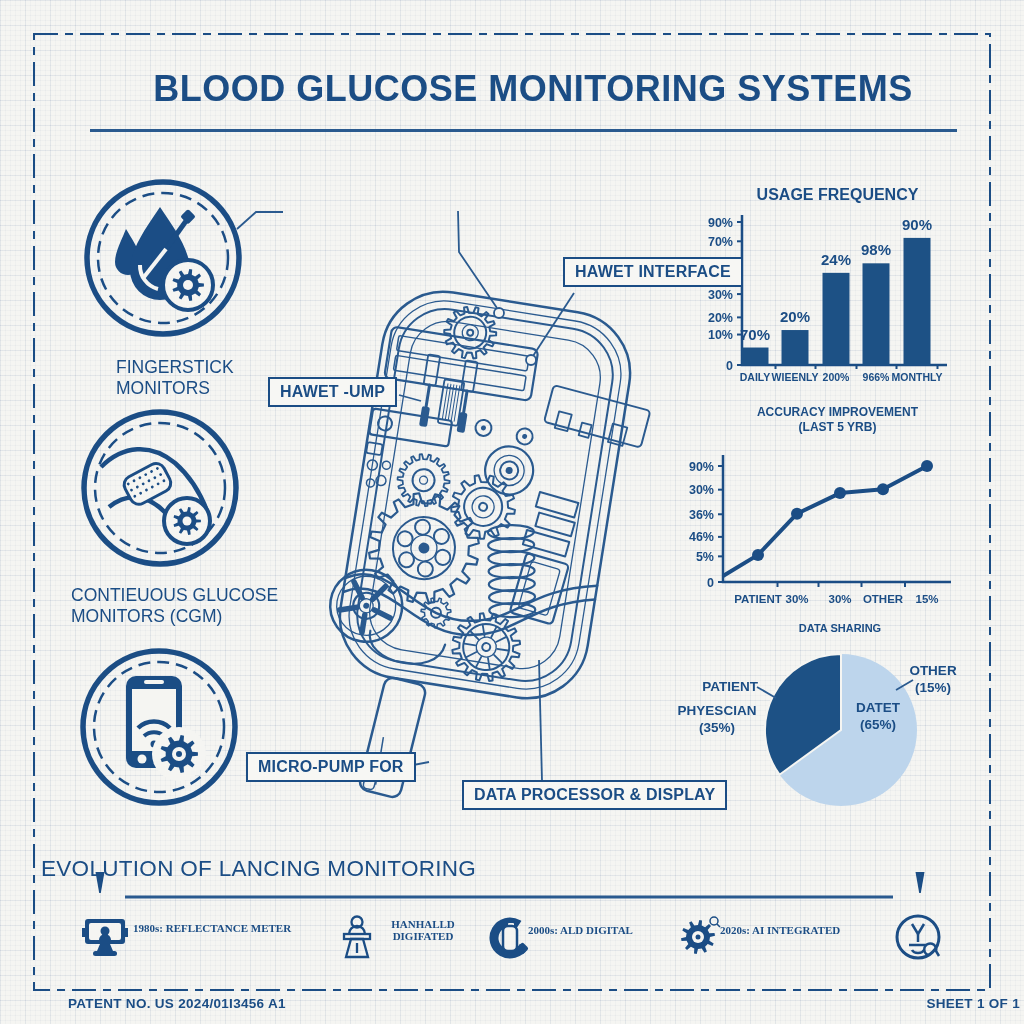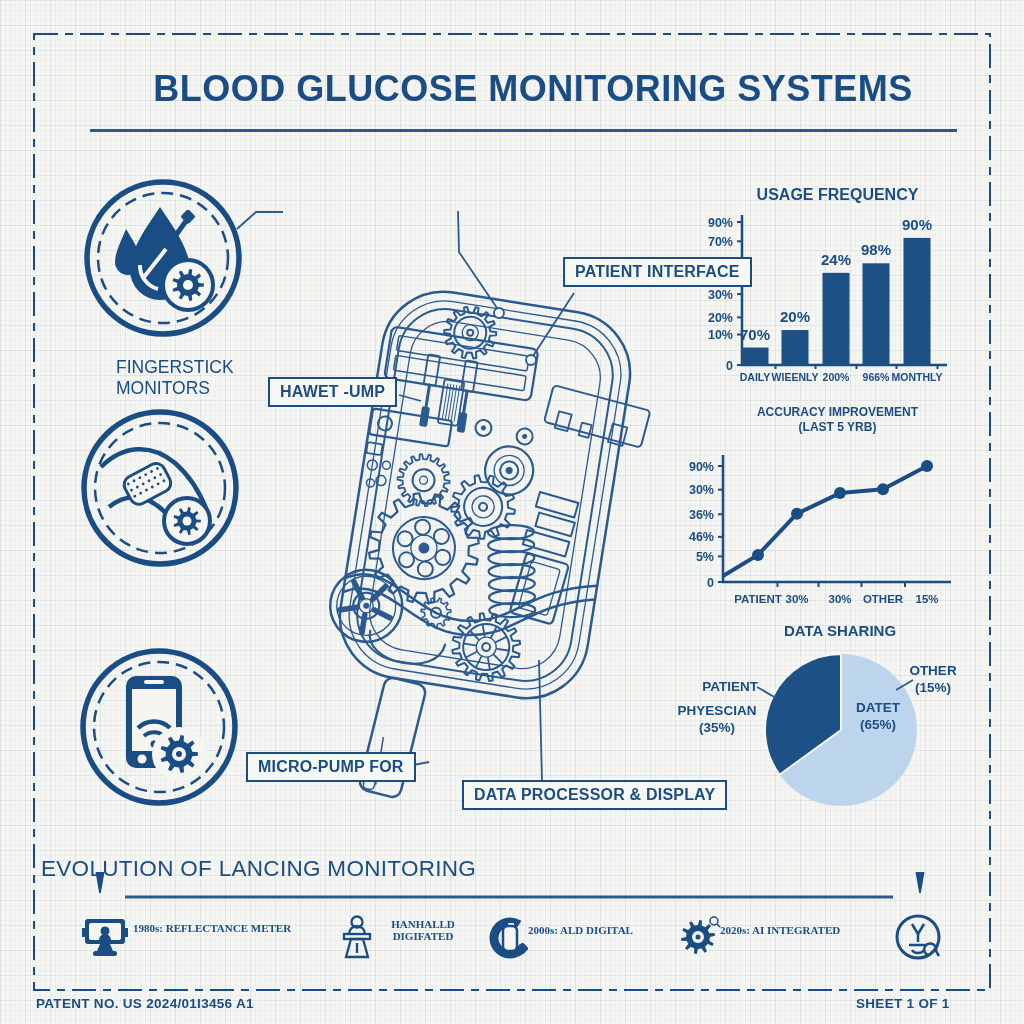--- a/index.html
+++ b/index.html
@@ -14,21 +14,21 @@
     background-size:25px 25px,25px 25px,5px 5px,5px 5px;}
   .abs{position:absolute;padding-left:21px;}
   .main-title{left:0;top:68px;width:1024px;text-align:center;font-size:36px;font-weight:bold;letter-spacing:.5px;}
   .title-rule{left:90px;top:129px;width:846px;height:3px;background:#2a5a8f;}
   .lbl{font-weight:normal;text-align:left;white-space:pre-line;line-height:1.18;color:#1b4d85;}
   .box{position:absolute;z-index:6;background:#f7f7f4;border:2px solid #1b4d85;color:#1b4d85;
        font-weight:bold;font-size:16px;padding:4px 10px;white-space:nowrap;letter-spacing:.2px;}
   .ct{position:absolute;font-weight:bold;color:#1b4d85;text-align:center;white-space:pre-line;z-index:6;}
   .pieLbl{position:absolute;font-weight:bold;color:#1b4d85;font-size:13.5px;line-height:1.25;text-align:center;white-space:pre-line;z-index:6;}
   .tlabel{position:absolute;font-weight:bold;color:#1b4d85;font-size:11px;white-space:pre-line;z-index:4;font-family:Liberation Serif, serif;}
-  .footer{position:absolute;font-weight:bold;font-size:13.5px;color:#1b4d85;letter-spacing:.3px;}
+  .footer{position:absolute;font-weight:bold;font-size:13.5px;color:#1b4d85;letter-spacing:.3px;margin-left:32px;}
   svg{position:absolute;overflow:visible;}
   svg text{font-family:"Liberation Sans",sans-serif;font-weight:bold;fill:#1b4d85;}
   #overlay line,#overlay polyline{stroke:#2a5a8f;stroke-width:1.8;fill:none;}
   .ldc{fill:#f5f5f2;stroke:#2a5a8f;stroke-width:1.8;}
   .icon-svg circle.ring{fill:none;stroke:#1b4d85;}
 </style>
 </head>
 <body>
 
 <div class="page">
@@ -78,20 +78,22 @@
           <circle cx="68.2" cy="86" r="1.4" fill="#1b4d85"></circle>
           <circle cx="74.8" cy="86" r="1.4" fill="#1b4d85"></circle>
           <circle cx="81.4" cy="86" r="1.4" fill="#1b4d85"></circle>
           <circle cx="88" cy="86" r="1.4" fill="#1b4d85"></circle>
         </g>
     </g>
     <circle cx="112" cy="118" r="23" fill="#f5f5f2" stroke="#1b4d85" stroke-width="4"></circle>
     <path fill="#1b4d85" d="M112.0 108.5L113.2 104.0L115.7 104.5L115.2 109.1L118.1 110.7L121.9 108.1L123.5 110.0L120.2 113.3L121.4 116.4L125.9 116.7L125.9 119.3L121.4 119.6L120.2 122.8L123.5 126.0L121.9 127.9L118.1 125.3L115.2 126.9L115.7 131.5L113.2 132.0L112.0 127.5L108.8 126.9L106.1 130.7L103.9 129.4L105.9 125.3L103.8 122.8L99.3 124.0L98.5 121.6L102.6 119.6L102.6 116.4L98.5 114.4L99.3 112.0L103.8 113.3L105.9 110.7L103.9 106.6L106.1 105.3L108.8 109.1Z"></path>
     <circle cx="112" cy="118" r="4.5" fill="#f5f5f2"></circle>
   </svg>
+  <div class="abs lbl" style="left:50px;top:585px;width:230px;font-size:17.5px">CONTIEUOUS GLUCOSE
+MONITORS (CGM)</div>
 
   <svg class="icon-svg" style="left:74px;top:642px;z-index:3" width="170" height="170" viewBox="0 0 170 170">
     <circle class="ring" cx="85" cy="85" r="76" stroke-width="5.5"></circle>
     <circle class="ring" cx="85" cy="85" r="65" stroke-width="2.5" stroke-dasharray="12 7"></circle>
     <rect x="52" y="34" width="56" height="92" rx="10" fill="#1b4d85"></rect>
     <rect x="58" y="47" width="44" height="62" fill="#f5f5f2"></rect>
     <rect x="70" y="38" width="20" height="4" rx="2" fill="#f5f5f2"></rect>
     <circle cx="68" cy="117" r="4.5" fill="#f5f5f2"></circle>
     <path d="M64,86 A23,23 0 0 1 96,86" stroke="#1b4d85" stroke-width="4.5" fill="none"></path>
     <path d="M70,94 A15,15 0 0 1 90,94" stroke="#1b4d85" stroke-width="4" fill="none"></path>
@@ -211,21 +213,21 @@
         <g transform="rotate(5 -52 250)">
           <rect stroke="#2a5a8f" fill="none" stroke-linejoin="round" stroke-linecap="round" x="-74" y="196" width="42" height="116" rx="9" stroke-width="2.5"></rect>
           <line x1="-62" y1="256" x2="-58" y2="304" stroke="#2a5a8f" stroke-width="1.5"></line>
           <rect stroke="#2a5a8f" fill="none" stroke-linejoin="round" stroke-linecap="round" x="-70" y="284" width="11" height="26" rx="4" stroke-width="1.5"></rect>
         </g>
         <circle stroke="#2a5a8f" fill="none" stroke-linejoin="round" stroke-linecap="round" cx="-105" cy="2" r="5" stroke-width="1.5"></circle>
         <circle stroke="#2a5a8f" fill="none" stroke-linejoin="round" stroke-linecap="round" cx="-102" cy="-14" r="4" stroke-width="1.5"></circle>
       </g>
   </svg>
 
-  <div class="box" style="left:563px;top:257px">PATIENT INTERFACE</div>
+  <div class="box" style="left:563px;top:257px">HAWET INTERFACE</div>
   <div class="box" style="left:268px;top:377px">HAWET -UMP</div>
   <div class="box" style="left:246px;top:752px">MICRO-PUMP FOR</div>
   <div class="box" style="left:462px;top:780px">DATA PROCESSOR &amp; DISPLAY</div>
 
   <div class="ct" style="left:695px;top:186px;width:285px;font-size:16px">USAGE FREQUENCY</div>
   <svg id="bar-svg" style="left:695px;top:180px;z-index:4" width="285" height="212" viewBox="0 0 285 212">
       <path d="M47,35 L47,185 L252,185" stroke="#1b4d85" stroke-width="2.5" fill="none"></path>
       <line x1="42" y1="42" x2="47" y2="42" stroke="#1b4d85" stroke-width="2"></line>
       <text x="38" y="46.5" font-size="12.5" text-anchor="end">90%</text>
       <line x1="42" y1="61.30500000000001" x2="47" y2="61.30500000000001" stroke="#1b4d85" stroke-width="2"></line>
@@ -286,21 +288,21 @@
       <circle cx="145" cy="93.06666666666666" r="6" fill="#1b4d85"></circle>
       <text x="145" y="203" font-size="11.5" text-anchor="middle">30%</text>
       <line x1="166.5" y1="182" x2="166.5" y2="187" stroke="#1b4d85" stroke-width="2"></line>
       <circle cx="188" cy="89.19999999999999" r="6" fill="#1b4d85"></circle>
       <text x="188" y="203" font-size="11.5" text-anchor="middle">OTHER</text>
       <line x1="210" y1="182" x2="210" y2="187" stroke="#1b4d85" stroke-width="2"></line>
       <circle cx="232" cy="66" r="6" fill="#1b4d85"></circle>
       <text x="232" y="203" font-size="11.5" text-anchor="middle">15%</text>
     </svg>
 
-  <div class="ct" style="left:690px;top:622px;width:300px;font-size:15px">DATA SHARING</div>
+  <div class="ct" style="left:690px;top:622px;width:300px;font-size:11px">DATA SHARING</div>
   <svg id="pie-svg" style="left:690px;top:618px;z-index:4" width="300" height="200" viewBox="0 0 300 200">
       <circle cx="151" cy="112" r="76" fill="#bdd5ec"></circle>
       <path d="M151,112 L151,36 A76,76 0 0 0 89.5,156.7 Z" fill="#1d5185" stroke="#f5f5f2" stroke-width="2"></path>
     </svg>
   <div class="pieLbl" style="left:678px;top:679px;width:80px;text-align:right">PATIENT</div>
   <div class="pieLbl" style="left:662px;top:703px;width:110px">PHYESCIAN
 (35%)</div>
   <div class="pieLbl" style="left:838px;top:700px;width:80px">DATET
 (65%)</div>
   <div class="pieLbl" style="left:898px;top:663px;width:70px">OTHER
@@ -350,21 +352,21 @@
   <svg style="left:892px;top:908px;z-index:4" width="52" height="56" viewBox="0 0 52 56" fill="none" stroke="#1b4d85">
     <circle cx="26" cy="29" r="21" stroke-width="3"></circle>
     <path d="M20,16 L26,26 L32,16" stroke-width="2.5"></path>
     <path d="M26,26 L26,34" stroke-width="2.5"></path>
     <path d="M17,37 L35,37" stroke-width="2.5"></path>
     <path d="M20,42 C22,46 30,46 32,42" stroke-width="2.5"></path>
     <path d="M36,47 A6,6 0 1 1 44,43 L47,48" stroke-width="2.5"></path>
   </svg>
 
   <div class="footer" style="left:36px;top:996px">PATENT NO. US 2024/01I3456 A1</div>
-  <div class="footer" style="left:856px;top:996px;width:132px;text-align:left">SHEET 1 OF 1</div>
+  <div class="footer" style="left:856px;top:996px;width:132px;text-align:right">SHEET 1 OF 1</div>
 
   <svg id="overlay" style="left:0;top:0;z-index:5;pointer-events:none" width="1024" height="1024" viewBox="0 0 1024 1024">
     <rect x="34" y="34" width="956" height="956" fill="none" stroke="#1b4d85" stroke-width="2" stroke-dasharray="24 7 8 7"></rect>
     <polyline points="283,212 256,212 237,229"></polyline>
     <polyline points="458,211 459,252 497,308"></polyline>
     <circle cx="499" cy="313" r="5" class="ldc"></circle>
     <line x1="574" y1="293" x2="533" y2="356"></line>
     <circle cx="531" cy="360" r="5" class="ldc"></circle>
     <line x1="399" y1="395" x2="421" y2="401"></line>
     <line x1="397" y1="768" x2="429" y2="762"></line>

